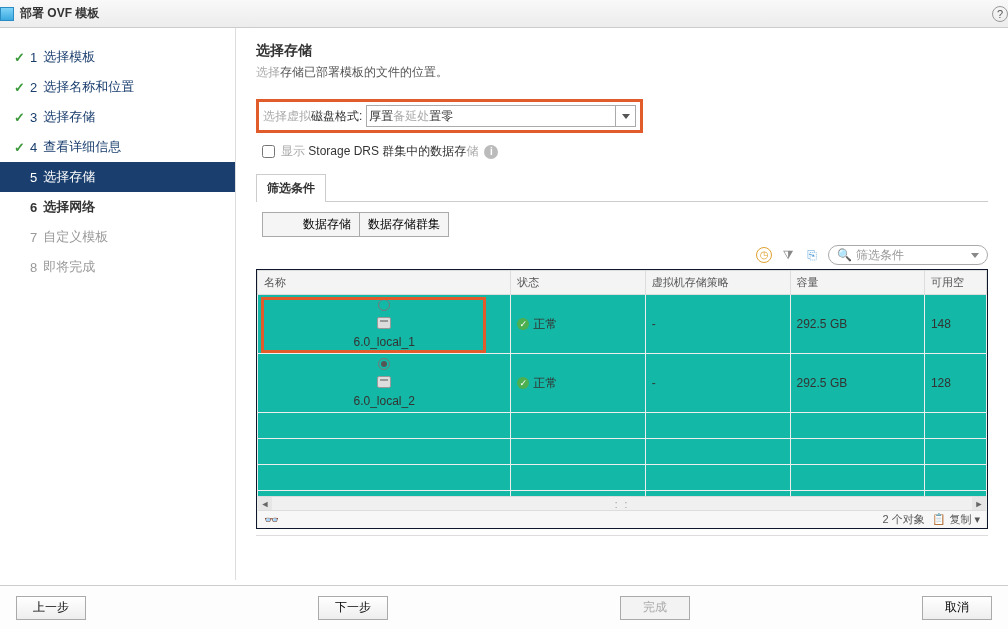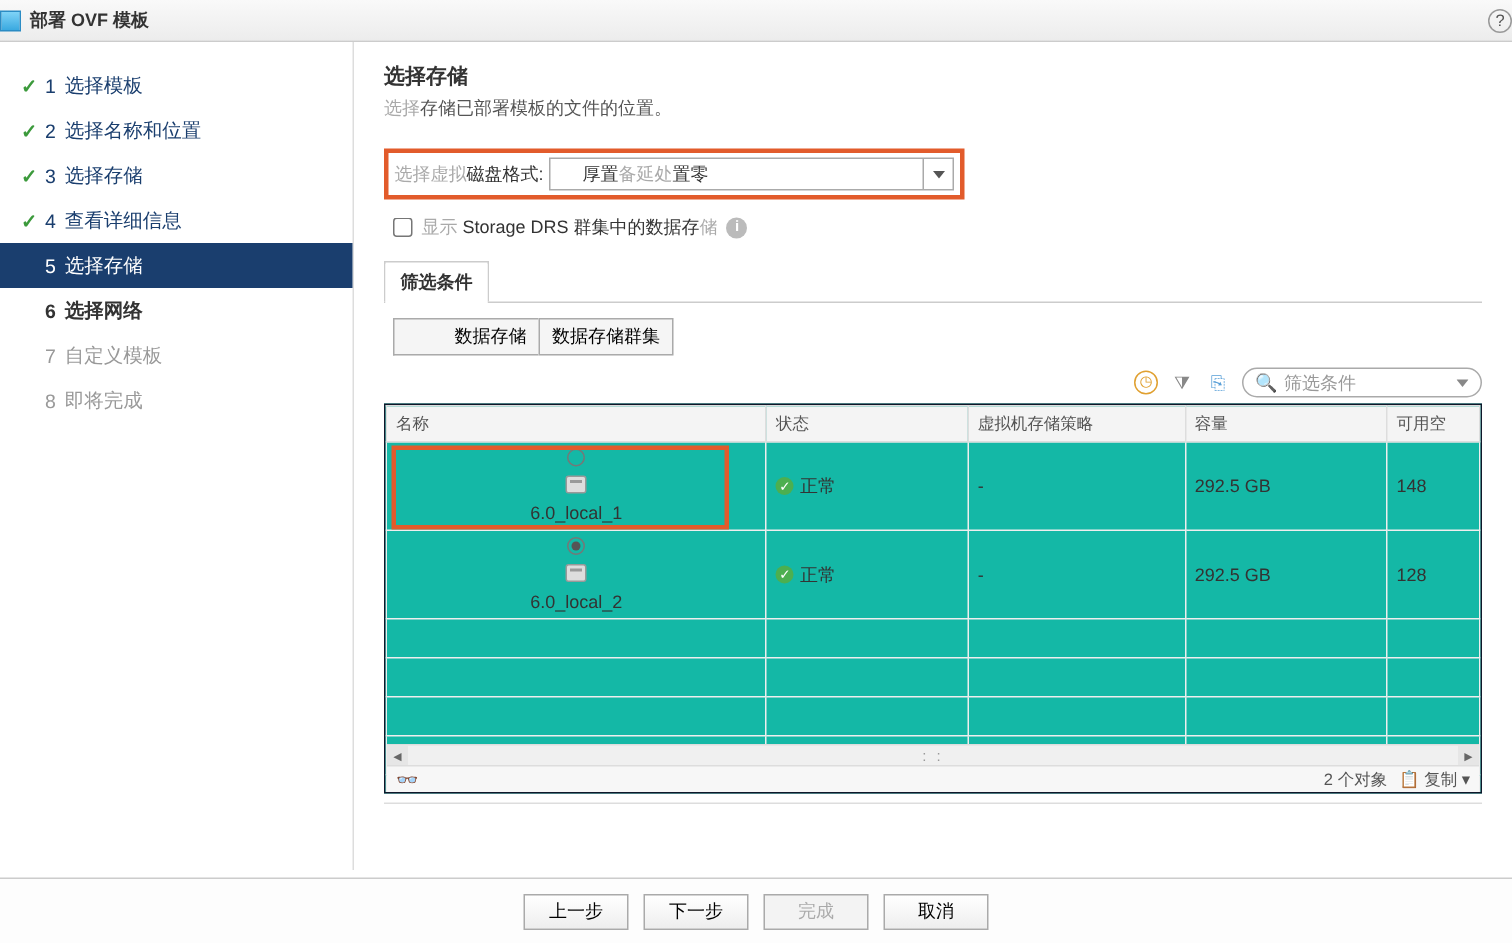--- a/index.html
+++ b/index.html
@@ -14,21 +14,21 @@
 .step.done::before { content:"✓"; color:#3c9a3c; font-weight:bold; width:16px; }
 .step.current { background:#1a3e6e; color:#fff; padding:6px 14px 6px 30px; }
 .step.pending { color:#999; padding-left:30px; }
 .step .num { margin-right:6px; }
 .main { flex:1; padding: 14px 20px 0 20px; position:relative; }
 .main h3 { font-size:14px; font-weight:bold; margin-bottom:4px; color:#333; }
 .main .desc { color:#555; margin-bottom:18px; }
 .faded { color:#aaa; }
 .disk-row { border:3px solid #e25b2b; padding:3px 4px; display:inline-flex; align-items:center; margin-bottom:10px; }
 .disk-row label { margin-right:4px; }
-.select-box { border:1px solid #aaa; background:#fff; width:270px; height:22px; display:inline-flex; align-items:center; padding:0 21px; position:relative; }
+.select-box { border:1px solid #aaa; background:#fff; width:270px; height:22px; display:inline-flex; align-items:center; padding:0 2px; position:relative; }
 .select-box .arrow { position:absolute; right:0; top:0; bottom:0; width:20px; border-left:1px solid #aaa; display:flex; align-items:center; justify-content:center; }
 .drs-row { display:flex; align-items:center; margin-bottom:10px; padding-left:6px; }
 .drs-row input { margin-right:6px; }
 .info-icon { margin-left:6px; width:14px; height:14px; border-radius:50%; background:#bbb; color:#fff; font-size:10px; text-align:center; line-height:14px; font-weight:bold; }
 .tabstrip { border:1px solid #ccc; border-bottom:none; display:inline-block; margin-top:4px; }
 .tabstrip .tab { padding:4px 10px; font-weight:bold; background:#fff; border-bottom:1px solid #fff; position:relative; top:1px; }
 .tab-border { border-top:1px solid #ccc; }
 .sub-btns { margin:10px 0 8px 6px; }
 .sub-btns button { border:1px solid #aaa; background:#f5f5f5; padding:3px 8px; font-size:12px; }
 .sub-btns button:first-child { border-right:none;padding-left:40px; }
@@ -58,21 +58,21 @@
 .col-avail { width:60px; }
 .drag-bar { position:absolute; bottom:18px; left:1px; right:1px; height:14px; background:#f0f0f0; border-top:1px solid #ddd; }
 .drag-bar .handle { position:absolute; left:50%; top:2px; transform:translateX(-50%); letter-spacing:2px; color:#999; font-size:10px; }
 .drag-bar .sc-left, .drag-bar .sc-right { position:absolute; bottom:0; top:0; width:14px; background:#e6e6e6; display:flex; align-items:center; justify-content:center; color:#666; font-size:9px; }
 .drag-bar .sc-left { left:0; } .drag-bar .sc-right { right:0; }
 .table-footer { position:absolute; bottom:0; left:1px; right:1px; height:18px; background:#f7f7f7; border-top:1px solid #ddd; display:flex; align-items:center; padding:0 6px; font-size:11px; color:#555; }
 .table-footer .binoc { font-size:12px; }
 .table-footer .right { margin-left:auto; display:flex; align-items:center; gap:8px; }
 .table-footer .copy { display:flex; align-items:center; gap:3px; cursor:pointer; }
 .sep { height:1px; background:#ddd; margin-top:6px; }
-.footer { position:absolute; bottom:0; left:0; right:0; height:44px; border-top:1px solid #ccc; display:flex; align-items:center; justify-content:center; padding:0 16px; gap:10px; background:#fdfdfd; }
+.footer { position:absolute; bottom:0; left:0; right:0; height:44px; border-top:1px solid #ccc; display:flex; align-items:center; justify-content:space-between; padding:0 16px; gap:10px; background:#fdfdfd; }
 .footer button { min-width:70px; height:24px; border:1px solid #aaa; background:linear-gradient(#fff,#eee); font-size:12px; cursor:pointer; }
 .footer button.disabled { color:#aaa; background:#f3f3f3; cursor:default; }
 svg.tri { width:8px; height:8px; }
 </style>
 </head>
 <body>
 
 <div class="titlebar">
   <span class="cube"></span>
   <span class="title">部署 OVF 模板</span>

